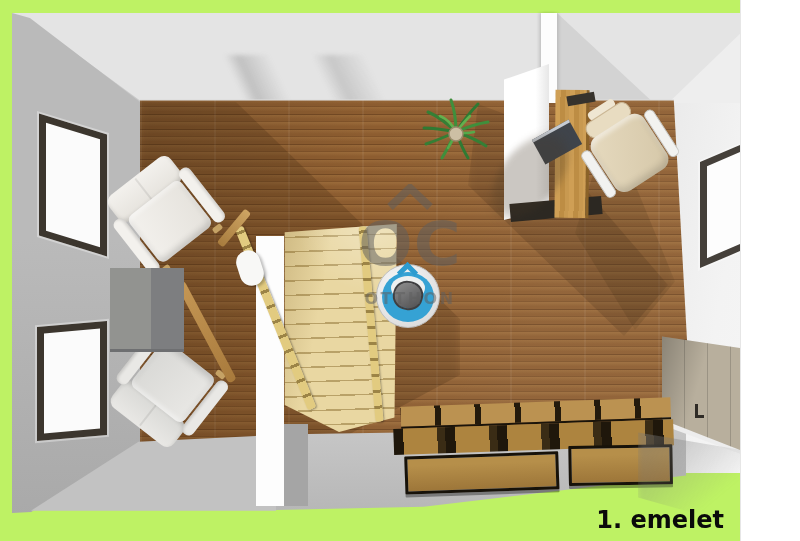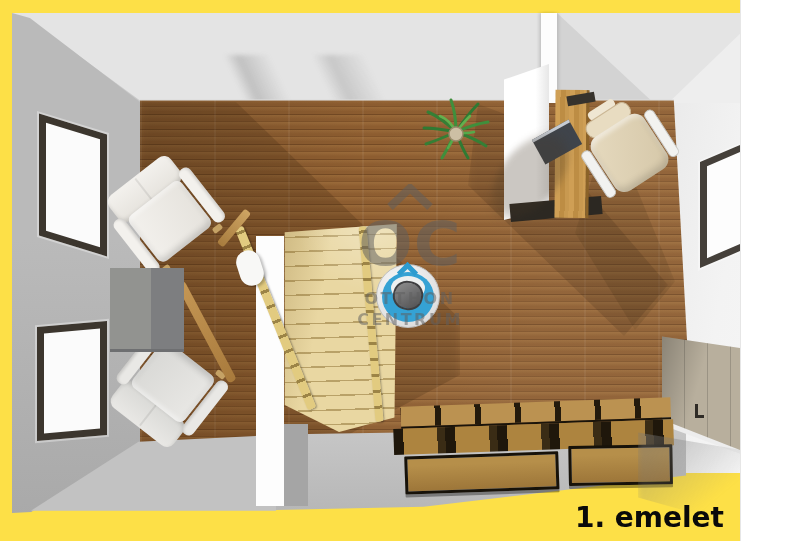--- a/index.html
+++ b/index.html
@@ -1,18 +1,18 @@
 <!DOCTYPE html>
 <html><head>
 <meta charset="utf-8">
 <style>
   html,body{margin:0;padding:0;background:#fff;}
   *{box-sizing:border-box;}
   .scene{
-    position:relative;width:740px;height:541px;background:#fde047;
+    position:relative;width:740px;height:541px;background:#bef264;
     outline:1px solid #e6e6e6;overflow:hidden;
     font-family:"DejaVu Sans","Liberation Sans",sans-serif;
   }
   .ab{position:absolute;}
 
   
   .right-wall{left:650px;top:13px;width:138px;height:460px;
     background:linear-gradient(100deg,#e7e7e7,#f3f3f3 55%,#f6f6f6);}
   .top-wall{left:12px;top:13px;width:776px;height:90px;background:#e4e4e4;}
   .tr-corner{left:655px;top:13px;width:133px;height:90px;background:#eeeeee;
@@ -163,21 +163,21 @@
   .br-shadow{left:638px;top:424px;width:150px;height:105px;filter:blur(3px);
     background:linear-gradient(140deg,rgba(120,120,120,.5),rgba(220,220,220,0) 60%);
     clip-path:polygon(0 8%,70% 25%,75% 100%,0 70%);}
 
   
   .watermark{left:322px;top:184px;width:176px;text-align:center;color:#5f5f5f;opacity:.52;}
   .wm-logo{font-size:64px;font-weight:700;line-height:.95;letter-spacing:1px;transform:scaleY(.95);}
   .wm-line{font-size:16px;font-weight:700;letter-spacing:2.5px;}
   .wm-line1{margin-top:14px;}
   .wm-line2{margin-top:2px;}
-  .floor-label{right:16px;bottom:7px;font-size:28px;font-weight:700;color:#0a0a0a;}
+  .floor-label{right:16px;bottom:7px;font-size:24px;font-weight:700;color:#0a0a0a;}
 </style>
 </head>
 <body>
 
 <div class="scene">
 
   <div class="ab right-wall"></div>
   <div class="ab top-wall"></div>
   <div class="ab tr-corner"></div>
   <div class="ab tl-corner"></div>
@@ -281,18 +281,17 @@
     <div class="ab bed-drawer bed-d2"></div>
   </div>
   <div class="ab br-shadow"></div>
 
   <div class="ab watermark">
     <svg width="48" height="26" viewBox="0 0 48 26">
       <polyline points="4,23 24,4 44,23" fill="none" stroke="#5f5f5f" stroke-width="8"></polyline>
     </svg>
     <div class="wm-logo">OC</div>
     <div class="wm-line wm-line1">OTTHON</div>
-    <div class="wm-line wm-line2">CENTRUM</div>
   </div>
 
   <div class="ab floor-label">1. emelet</div>
 
 </div>
 
 </body></html>

